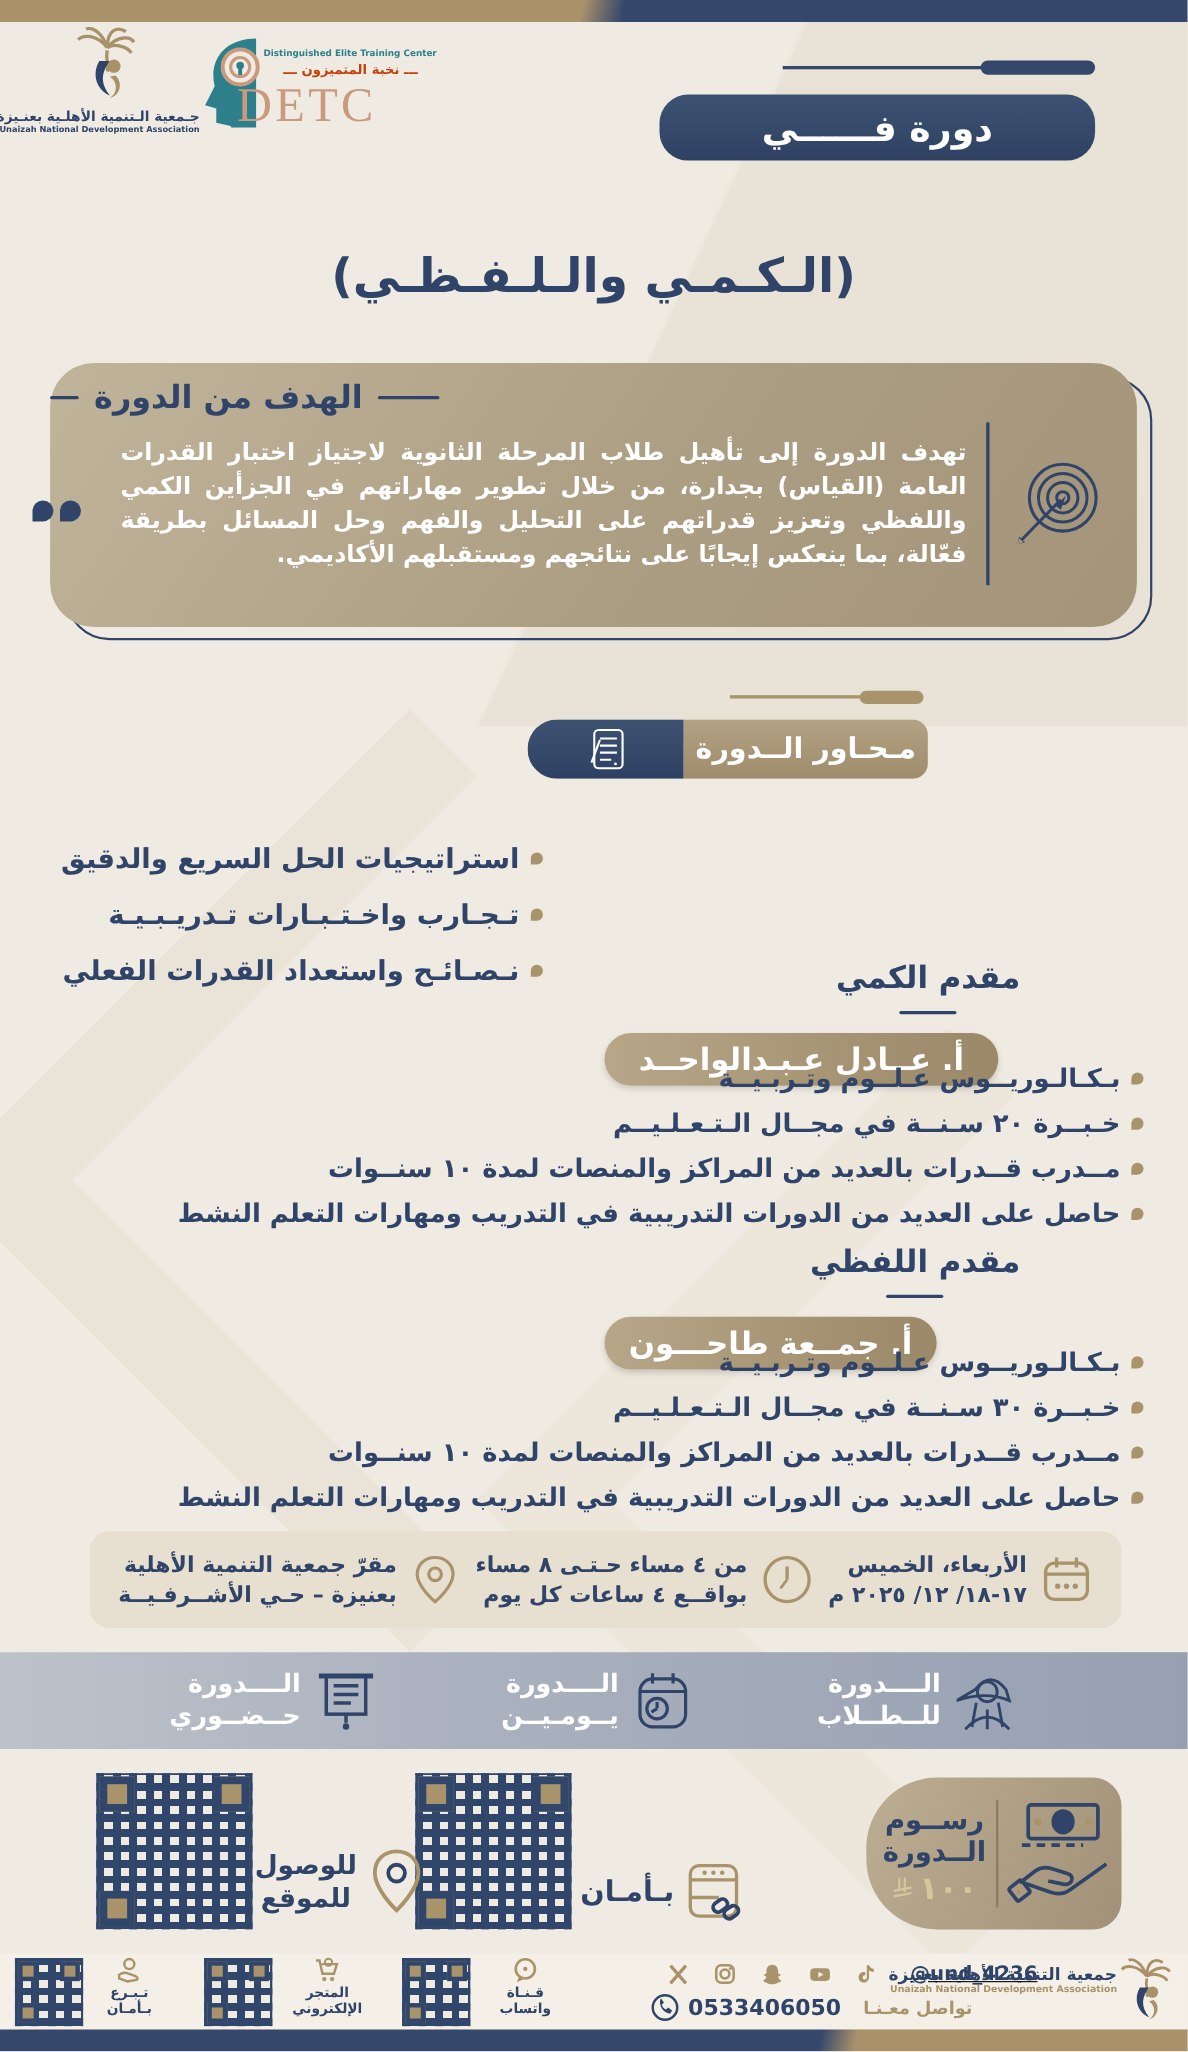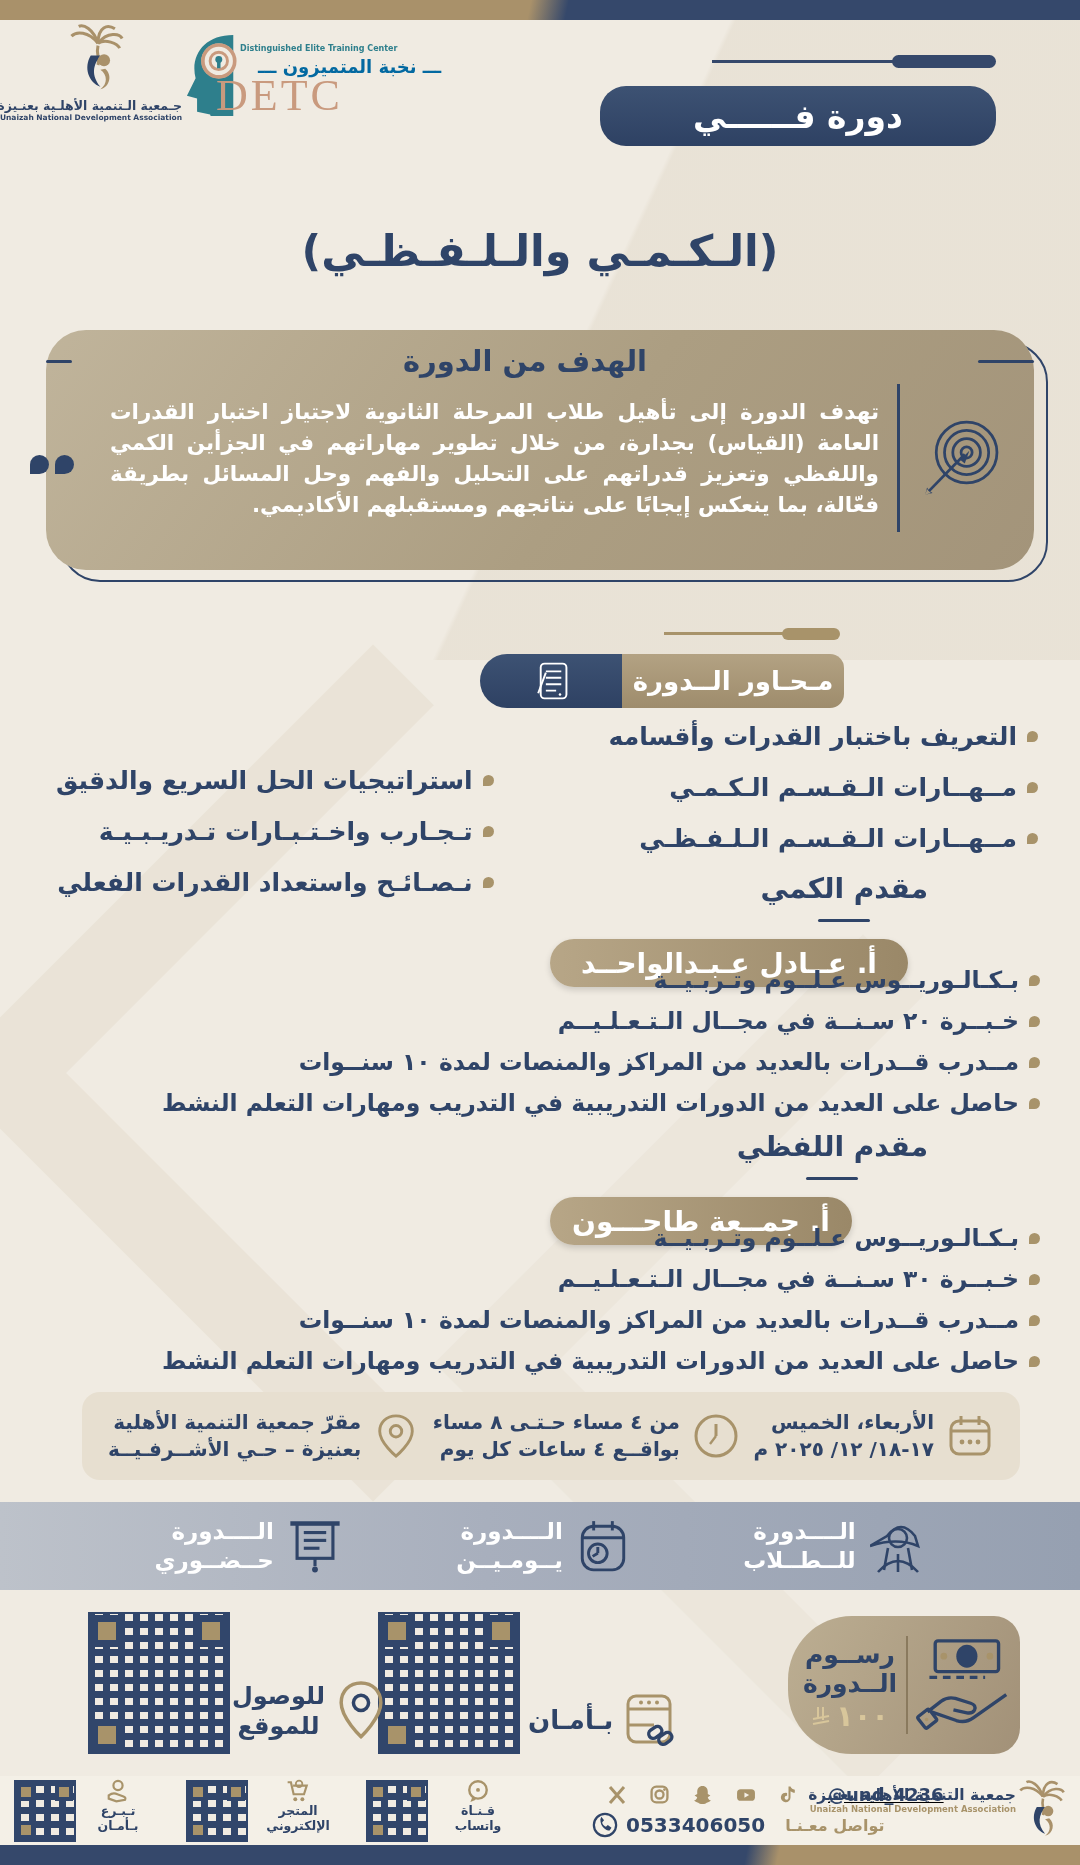--- a/index.html
+++ b/index.html
@@ -14,35 +14,35 @@
   .sheen{left:0;top:20px;width:1080px;height:640px;pointer-events:none;
     background:linear-gradient(115deg,transparent 53%,rgba(221,212,195,.38) 53.4%);}
   .chev{width:520px;height:520px;border-left:86px solid rgba(226,218,202,.45);
     border-bottom:86px solid rgba(226,218,202,.45);transform:rotate(45deg);pointer-events:none;}
   
   .unda{left:14px;top:24px;width:168px;text-align:center;}
   .unda .ar{font-size:12.5px;font-weight:bold;color:#2f4468;white-space:nowrap;}
   .unda .en{font-size:7.5px;font-weight:bold;color:#2f4468;white-space:nowrap;}
   .detc{left:184px;top:30px;width:200px;height:110px;direction:ltr;}
   .detc .tag-en{position:absolute;left:56px;top:14px;font-size:8px;font-weight:bold;color:#2e7f8c;white-space:nowrap;}
-  .detc .tag-ar{position:absolute;left:74px;top:26px;font-size:18px;font-weight:bold;color:#0369a1;white-space:nowrap;}
+  .detc .tag-ar{position:absolute;left:74px;top:26px;font-size:12px;font-weight:bold;color:#c2410c;white-space:nowrap;}
   .detc .acr{position:absolute;left:32px;top:40px;font-family:"Liberation Serif",serif;
     font-size:44px;color:#c99a7e;letter-spacing:3px;}
   .npill{left:892px;top:55px;width:104px;height:13px;border-radius:7px;background:#35486b;}
   .nline{left:712px;top:60px;width:184px;height:3px;background:#35486b;}
   .course-badge{left:600px;top:86px;width:396px;height:60px;border-radius:26px;
     background:linear-gradient(180deg,#3d5273,#2e4163);display:flex;align-items:center;justify-content:center;
     color:#fff;font-size:33px;font-weight:bold;}
   .main-title{left:0;top:160px;width:1080px;text-align:center;font-size:46px;font-weight:800;color:#a68c55;}
   .sub-title{left:0;top:226px;width:1080px;text-align:center;font-size:43px;font-weight:bold;color:#2f4468;}
   
   .goal-outline{left:60px;top:342px;width:984px;height:236px;border:2.5px solid #2f4468;border-radius:40px;}
   .goal-box{left:46px;top:330px;width:988px;height:240px;border-radius:40px;
     background:linear-gradient(125deg,#c0b49b 0%,#ac9e82 55%,#a3947a 100%);}
-  .goal-head{display:flex;align-items:center;justify-content:space-between;gap:14px;padding-top:14px;
+  .goal-head{display:flex;align-items:center;justify-content:flex-end;gap:14px;padding-top:14px;
     color:#2f4468;font-size:29px;font-weight:bold;}
   .dash{height:3px;background:#2f4468;border-radius:2px;}
   .goal-row{display:flex;direction:rtl;align-items:center;gap:18px;padding:6px 26px 0 64px;}
   .goal-iconwrap{display:flex;align-items:center;gap:16px;}
   .vbar{width:3px;height:148px;background:#2f4468;}
   .goal-text{flex:1;color:#fff;font-size:21.5px;font-weight:600;line-height:31px;text-align:justify;}
   .quotes{left:30px;top:455px;display:flex;gap:6px;}
   .qdrop{width:19px;height:19px;background:#2f4468;border-radius:50% 50% 50% 0;}
   
   .gpill{left:782px;top:628px;width:58px;height:12px;border-radius:6px;background:#a8936a;}
@@ -212,34 +212,20 @@
           <line x1="20" y1="36" x2="44" y2="36"></line>
             <line x1="20" y1="46" x2="36" y2="46"></line>
           <line x1="8" y1="50" x2="20" y2="18"></line>
         </g>
         <circle cx="42" cy="52" r="2" fill="#fff"></circle>
       </svg>
     </div>
     <div class="tb-label">مـحـاور الــدورة</div>
   </div>
 
-  <div class="abs blist topics-right">
-    <div class="bitem">
-        <span class="drop"></span>
-        <span>التعريف باختبار القدرات وأقسامه</span>
-      </div>
-    <div class="bitem">
-        <span class="drop"></span>
-        <span>مــهــارات الـقـسـم الـكـمـي</span>
-      </div>
-    <div class="bitem">
-        <span class="drop"></span>
-        <span>مــهــارات الـقـسـم الـلـفـظـي</span>
-      </div>
-  </div>
   <div class="abs blist topics-left">
     <div class="bitem">
         <span class="drop"></span>
         <span>استراتيجيات الحل السريع والدقيق</span>
       </div>
     <div class="bitem">
         <span class="drop"></span>
         <span>تـجـارب واخـتـبـارات تـدريـبـيـة</span>
       </div>
     <div class="bitem">

